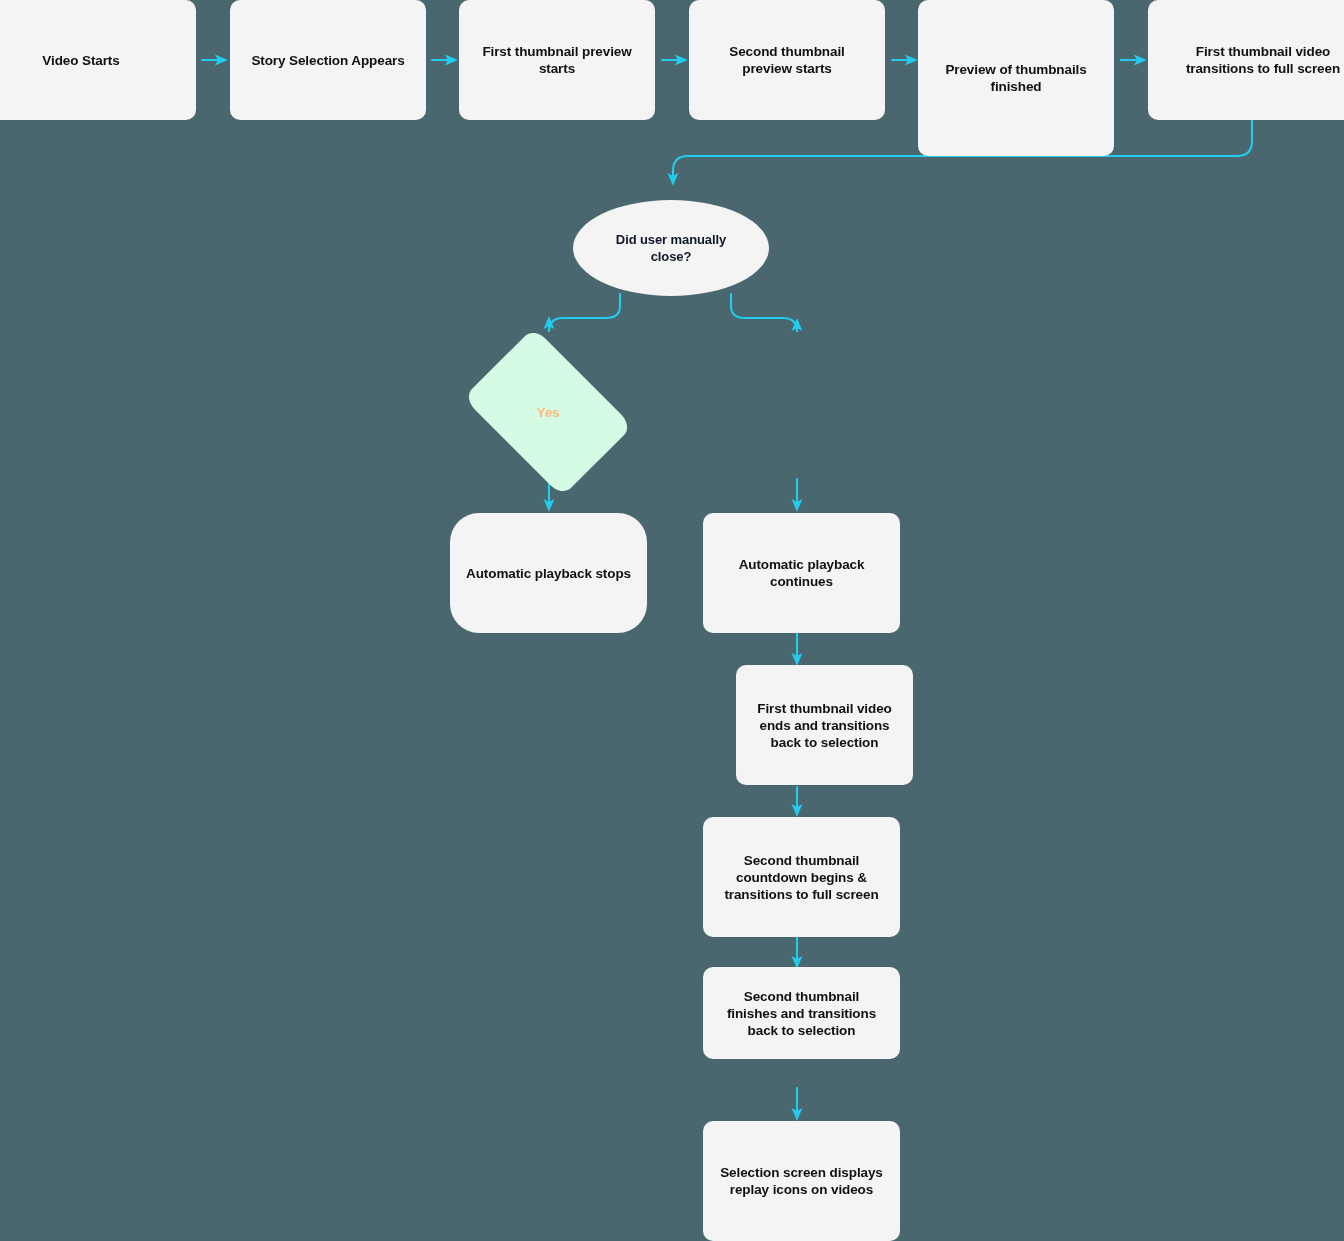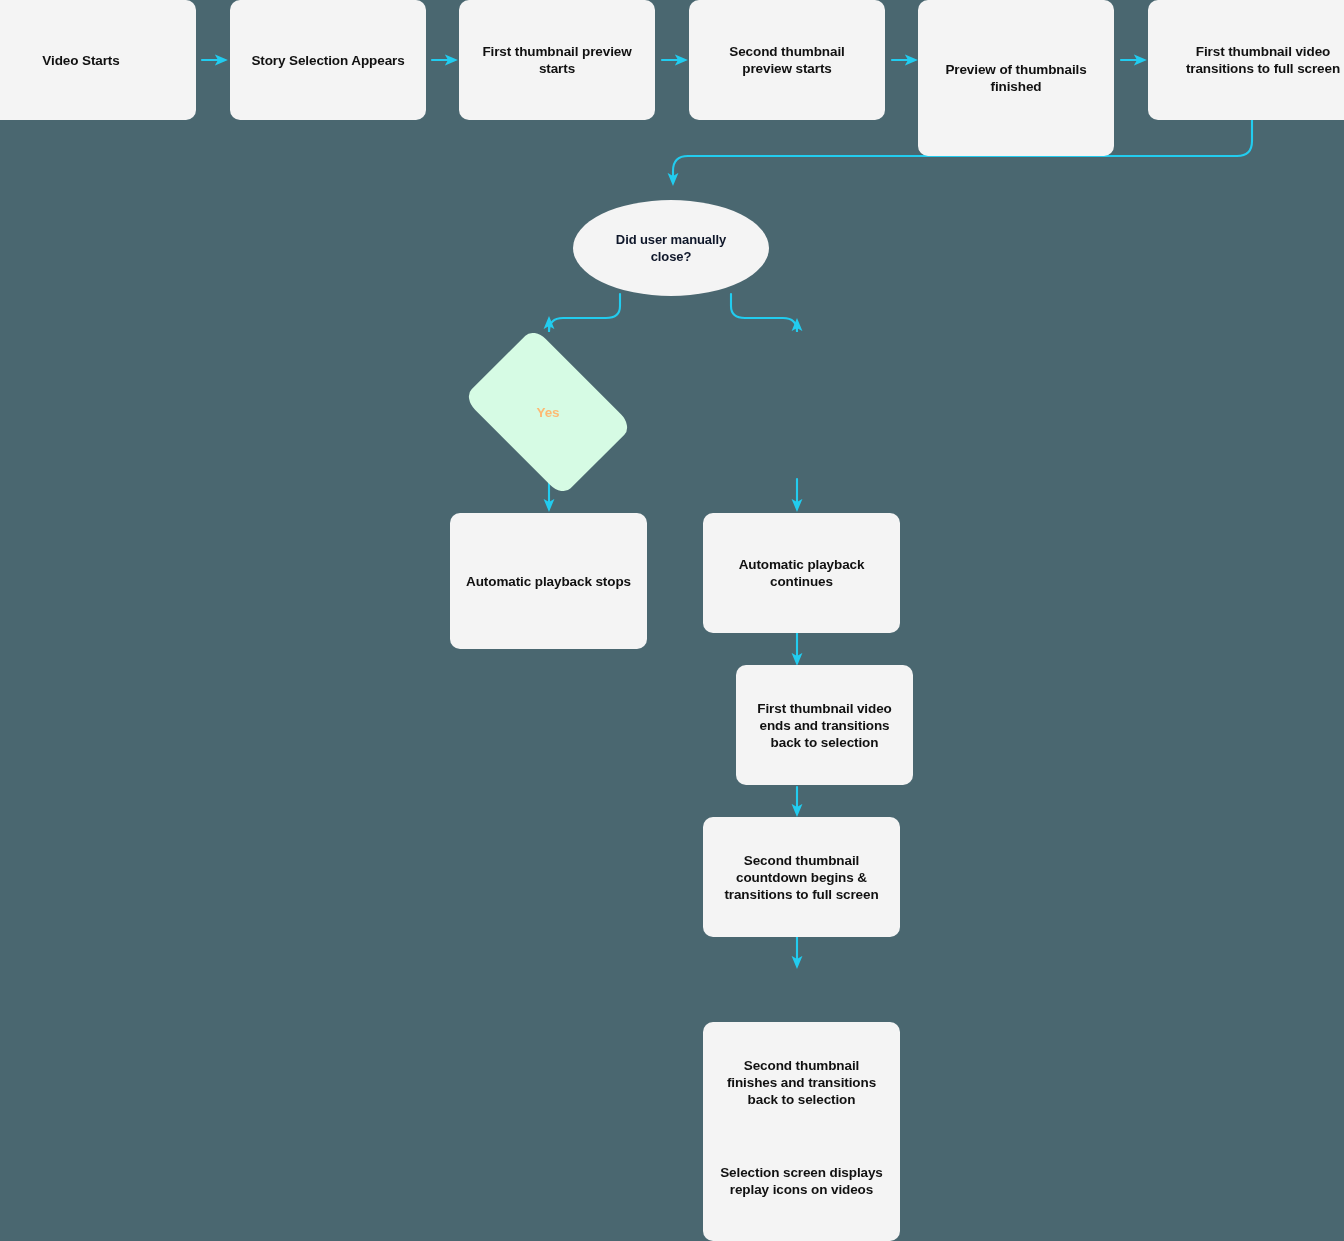--- a/index.html
+++ b/index.html
@@ -149,37 +149,37 @@
   <div class="node ellipse" style="left:573px; top:200px; width:196px; height:96px;">
     <span class="label">Did user manually close?</span>
   </div>
 
   <div class="diamond-wrap" style="left:449px; top:342px; width:198px; height:140px;">
     <div class="diamond-shape" style="background:#d6fbe4;"></div>
     <div class="diamond-label">Yes</div>
   </div>
 
 
-  <div class="node proc" style="left:450px; top:513px; width:197px; height:136px;">
+  <div class="node proc" style="left:450px; top:513px; width:197px; height:120px;border-radius:29px;">
     <span class="label">Automatic playback stops</span>
   </div>
 
   <div class="node proc" style="left:703px; top:513px; width:197px; height:120px;">
     <span class="label">Automatic playback continues</span>
   </div>
 
   <div class="node proc" style="left:703px; top:665px; width:177px; height:120px;margin-left:33px;">
     <span class="label">First thumbnail video ends and transitions back to selection</span>
   </div>
 
   <div class="node proc" style="left:703px; top:817px; width:197px; height:120px;">
     <span class="label">Second thumbnail countdown begins &amp; transitions to full screen</span>
   </div>
 
-  <div class="node proc" style="left:703px; top:1022px; width:197px; height:120px;">
+  <div class="node proc" style="left:703px; top:967px; width:197px; height:92px;">
     <span class="label">Second thumbnail finishes and transitions back to selection</span>
   </div>
 
   <div class="node proc" style="left:703px; top:1121px; width:197px; height:120px;">
     <span class="label">Selection screen displays replay icons on videos</span>
   </div>
 
 </div>
 
 </body></html>

